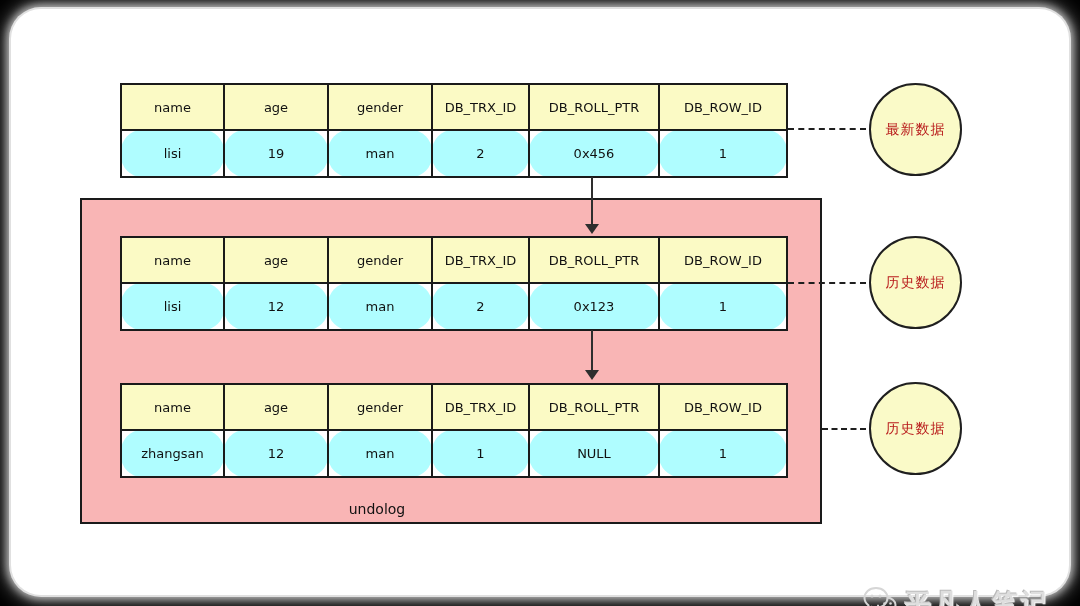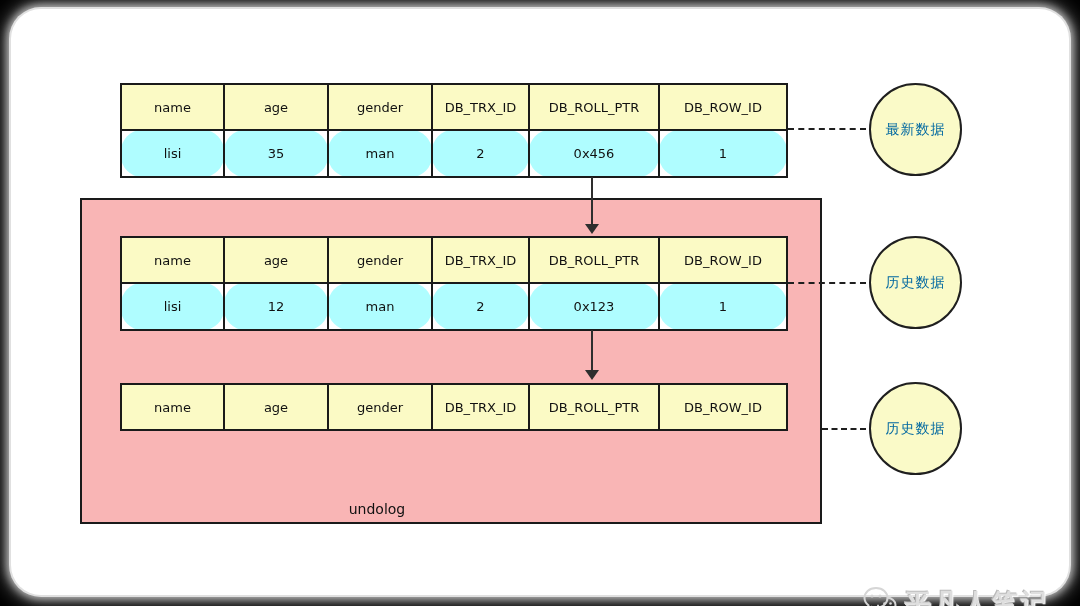--- a/index.html
+++ b/index.html
@@ -43,21 +43,21 @@
   .ah1 { top: 224px; }
   .ah2 { top: 370px; }
   .dash { position: absolute; border-top: 2px dashed #1f1f1f; height: 0; }
   .d1 { left: 788px; top: 128px; width: 78px; }
   .d2 { left: 788px; top: 282px; width: 78px; }
   .d3 { left: 822px; top: 428px; width: 44px; }
   .circle {
     position: absolute; left: 869px; width: 93px; height: 93px;
     background: #FAFAC8; border: 2px solid #1f1f1f; border-radius: 50%;
     display: flex; align-items: center; justify-content: center;
-    font-size: 14px; color: #0369a1; letter-spacing: 1px;
+    font-size: 14px; color: #b91c1c; letter-spacing: 1px;
   }
   .c1 { top: 83px; } .c2 { top: 236px; } .c3 { top: 382px; }
   .watermark {
     position: absolute; left: 862px; top: 541px; display: flex;
     align-items: center; gap: 7px; margin-top: 44px;
   }
   .wm-text {
     font-size: 26px; letter-spacing: 3px; color: #dedede; font-weight: bold;
     text-shadow: -1px -1px 0 #b9b9b9, 1px 1px 1px #ffffff;
   }
@@ -84,21 +84,21 @@
         <tr class="hdr">
       <td>name</td>
       <td>age</td>
       <td>gender</td>
       <td>DB_TRX_ID</td>
       <td>DB_ROLL_PTR</td>
       <td>DB_ROW_ID</td>
     </tr>
     <tr class="val">
       <td>lisi</td>
-      <td>35</td>
+      <td>19</td>
       <td>man</td>
       <td>2</td>
       <td>0x456</td>
       <td>1</td>
     </tr>
   </tbody>
     </table>
 
   <table class="dtable t2">
     <colgroup>
@@ -140,20 +140,28 @@
       </colgroup>
     <tbody>
         <tr class="hdr">
       <td>name</td>
       <td>age</td>
       <td>gender</td>
       <td>DB_TRX_ID</td>
       <td>DB_ROLL_PTR</td>
       <td>DB_ROW_ID</td>
     </tr>
+    <tr class="val">
+      <td>zhangsan</td>
+      <td>12</td>
+      <td>man</td>
+      <td>1</td>
+      <td>NULL</td>
+      <td>1</td>
+    </tr>
   </tbody>
     </table>
 
   <div class="vline vl1"></div>
   <div class="ahead ah1"></div>
   <div class="vline vl2"></div>
   <div class="ahead ah2"></div>
 
   <div class="dash d1"></div>
   <div class="dash d2"></div>

